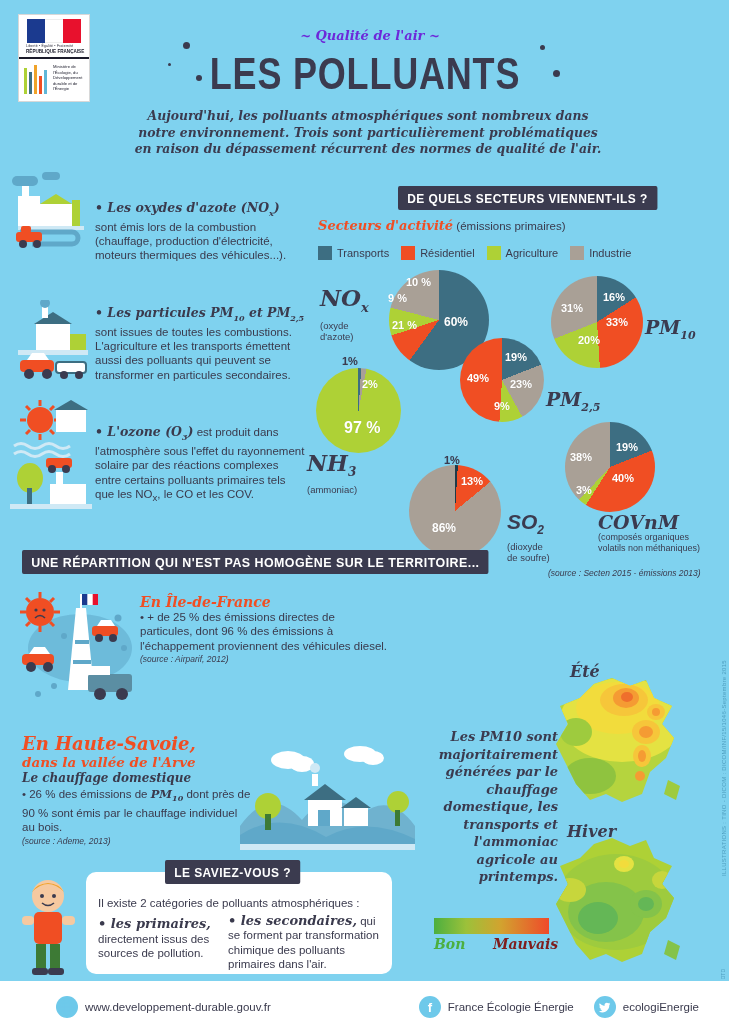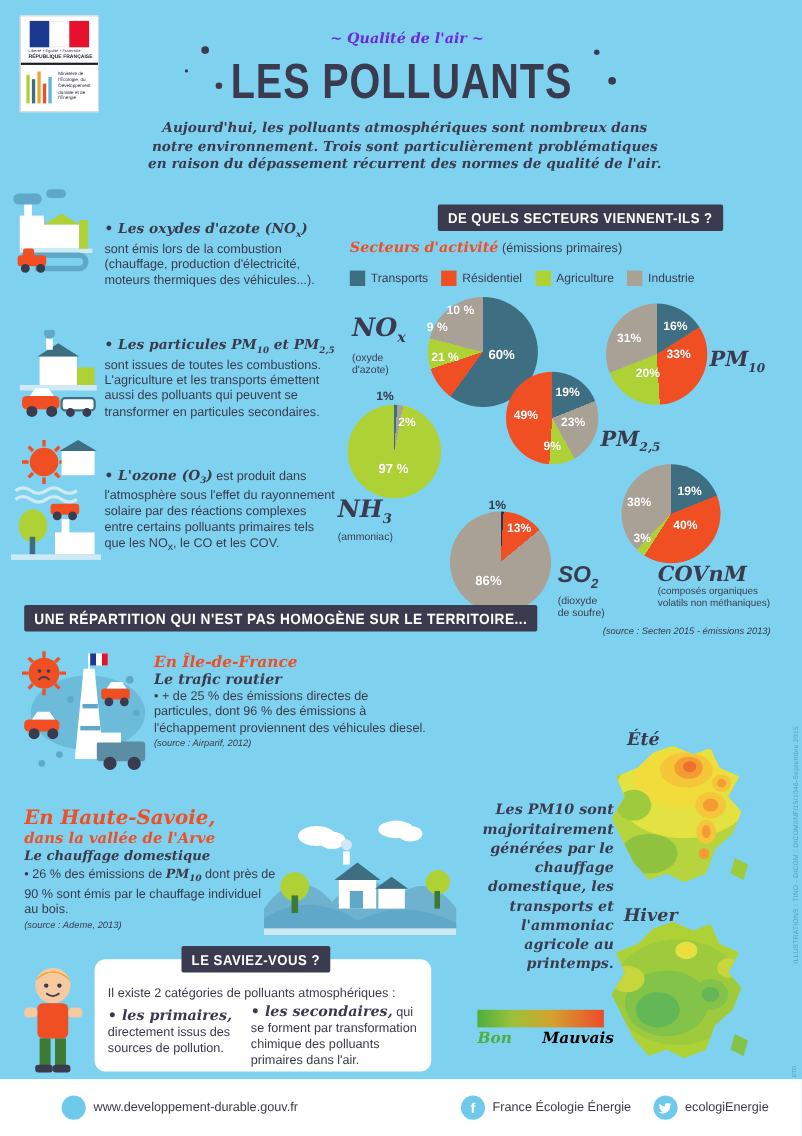--- a/index.html
+++ b/index.html
@@ -276,21 +276,21 @@
   <span class="plabel" style="left:494px;top:400px;">9%</span>
   <span class="plabel" style="left:467px;top:372px;">49%</span>
   <div class="pname abs" style="left:546px;top:388px;font-size:19px;">
     <span>PM<sub style="font-size:11px">2,5</sub></span>
   </div>
 
   <div class="abs pie" style="left:316px;top:368px;width:85px;height:85px;
        background:conic-gradient(from 0deg,#3d6e82 0 3.6deg,#a9a096 3.6deg 10.8deg,#aed136 10.8deg 360deg);"></div>
   <span class="plabel dark" style="left:342px;top:355px;">1%</span>
   <span class="plabel" style="left:362px;top:378px;">2%</span>
-  <span class="plabel" style="left:344px;top:419px;font-size:12px;">97 %</span>
+  <span class="plabel" style="left:344px;top:419px;font-size:16px;">97 %</span>
   <div class="pname abs" style="left:307px;top:452px;font-size:22px;line-height:23px;">
     <span>NH<sub style="font-size:12px">3</sub></span>
     <span class="sub">(ammoniac)</span>
   </div>
 
   <div class="abs pie" style="left:409px;top:465px;width:92px;height:92px;
        background:conic-gradient(from 0deg,#1d3b4a 0 3.6deg,#f04e23 3.6deg 50.4deg,#a9a096 50.4deg 360deg);"></div>
   <span class="plabel dark" style="left:444px;top:454px;">1%</span>
   <span class="plabel" style="left:461px;top:475px;">13%</span>
   <span class="plabel" style="left:432px;top:521px;font-size:12px;">86%</span>
@@ -359,21 +359,20 @@
     </g>
     <circle cx="100" cy="28" r="3.5" fill="#5fa8c9"></circle>
     <circle cx="46" cy="46" r="3" fill="#5fa8c9"></circle>
     <circle cx="106" cy="58" r="3" fill="#5fa8c9"></circle>
     <circle cx="36" cy="96" r="3" fill="#5fa8c9"></circle>
     <circle cx="20" cy="104" r="3" fill="#5fa8c9"></circle>
   </svg>
 
   <div class="abs" style="left:140px;top:594px;width:250px;">
     <div class="serif-it red" style="font-size:14px;">En Île-de-France</div>
-    <div class="serif-it" style="font-size:13px;margin-top:1px;">Le trafic routier</div>
     <div class="body-txt">• + de 25 % des émissions directes de particules, dont 96 % des émissions à l'échappement proviennent des véhicules diesel.</div>
     <div class="src" style="margin-top:1px;">(source : Airparif, 2012)</div>
   </div>
 
   <div class="abs" style="left:22px;top:733px;width:230px;">
     <div class="serif-it red" style="font-size:18px;">En Haute-Savoie,</div>
     <div class="serif-it red" style="font-size:13.5px;">dans la vallée de l'Arve</div>
     <div class="serif-it" style="font-size:12px;margin-top:1px;">Le chauffage domestique</div>
     <div class="body-txt" style="margin-top:2px;">
       <span>• 26 % des émissions de </span><span class="serif-it">PM<sub style="font-size:8px">10</sub></span><span> dont près de 90 % sont émis par le chauffage individuel au bois.</span>
@@ -479,21 +478,21 @@
       <ellipse cx="74" cy="32" rx="10" ry="8" fill="#e4e242"></ellipse>
       <ellipse cx="74" cy="32" rx="5" ry="4" fill="#f2dc3c"></ellipse>
       <ellipse cx="112" cy="48" rx="10" ry="9" fill="#c7d63c"></ellipse>
       <ellipse cx="20" cy="58" rx="16" ry="12" fill="#c7d63c"></ellipse>
     </g>
     <path d="M118 108 l12 6 l-4 14 l-12 -6 z" fill="#84c34a"></path>
   </svg>
 
   <div class="abs gradbar" style="left:434px;top:918px;width:115px;"></div>
   <div class="abs serif-it" style="left:434px;top:936px;font-size:14px;color:#4caf3f;">Bon</div>
-  <div class="abs serif-it" style="left:493px;top:936px;font-size:14px;color:#000000;text-align:right;">Mauvais</div>
+  <div class="abs serif-it" style="left:493px;top:936px;font-size:14px;color:#7f1d1d;text-align:right;">Mauvais</div>
 
   <div class="vcredit">ILLUSTRATIONS : TINO - DICOM : DICOM/INF/15/1046-Septembre 2015</div>
   <div class="dtd">DTD</div>
 
   <div class="footer">
     <div class="row">
       <div style="display:flex;align-items:center;margin-left:56px;">
         <span class="circ">
           <svg width="18" height="18" viewBox="0 0 18 18">
               <circle cx="9" cy="9" r="8" fill="none" stroke="#6ec9ea" stroke-width="1.4"></circle>

